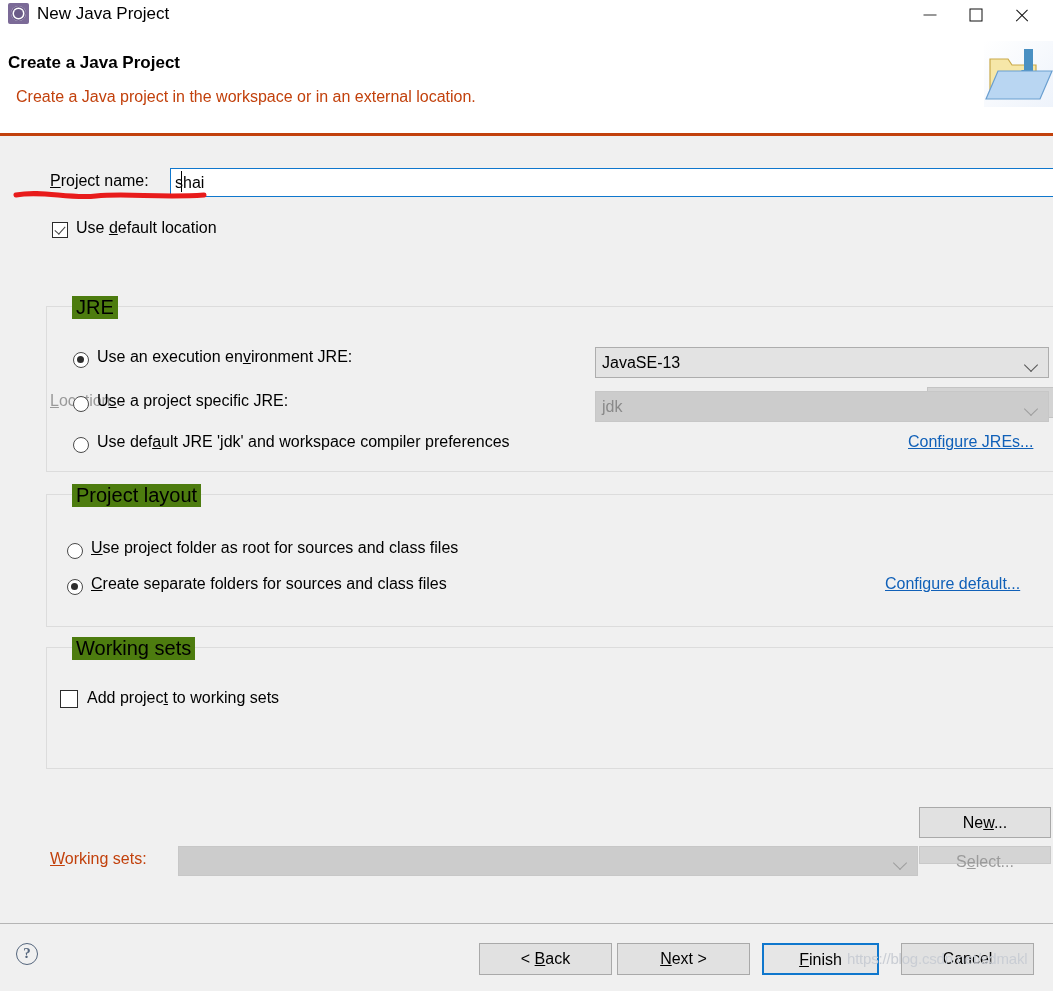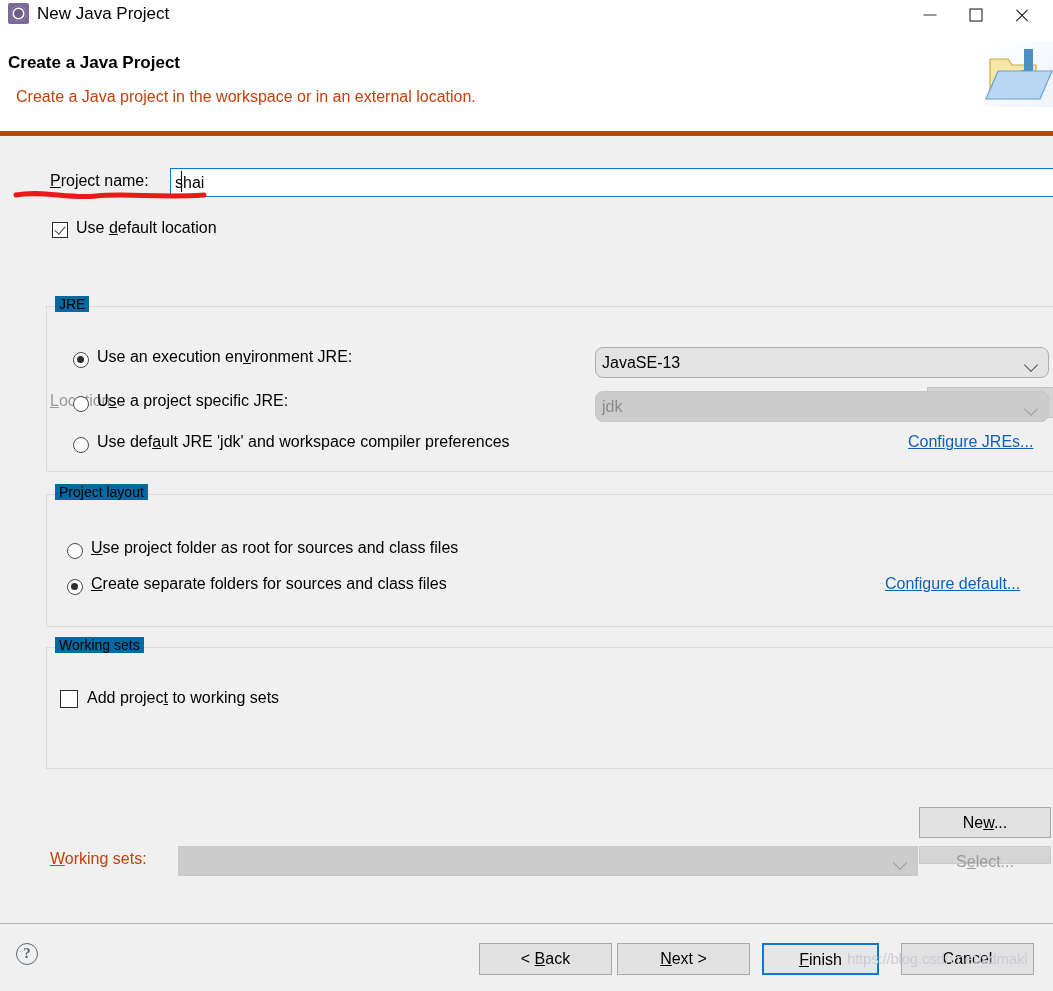--- a/index.html
+++ b/index.html
@@ -94,21 +94,21 @@
   }
   .btn-close span:before { transform: rotate(45deg); }
   .btn-close span:after  { transform: rotate(-45deg); }
 
   
   .header {
     position: absolute;
     left: 0; top: 29px;
     width: 1053px; height: 107px;
     background: #ffffff;
-    border-bottom: 5px solid #c2410c;
+    border-bottom: 3px solid #c2410c;
     box-sizing: border-box;
   }
   .header-title {
     position: absolute;
     left: 8px; top: 24px;
     font-size: 17px;
     font-weight: bold;
     color: #000;
     white-space: nowrap;
   }
@@ -249,24 +249,24 @@
 
   
   .group {
     position: absolute;
     border: 1px solid #dcdcdc;
     box-sizing: border-box;
     background: transparent;
   }
   .group > .group-title {
     position: absolute;
-    left: 8px; top: -11px;
-    background: #0369a1;
+    left: 25px; top: -11px;
+    background: #4d7c0f;
     padding: 0 4px;
-    font-size: 14px;
+    font-size: 20px;
     color: #000;
     white-space: nowrap;
   }
   #grp-jre     { left: 18px; top: 170px; width: 1021px; height: 166px; }
   #grp-layout  { left: 18px; top: 358px; width: 1021px; height: 133px; }
   #grp-working { left: 18px; top: 511px; width: 1021px; height: 122px; }
 
   
   .radio {
     position: absolute;
@@ -292,21 +292,20 @@
 
   
   .combo {
     position: absolute;
     box-sizing: border-box;
     font-size: 16px;
     line-height: 30px;
     padding-left: 6px;
     white-space: nowrap;
     overflow: hidden;
-    border-radius: 8px;
   }
   .combo.enabled {
     background: #e3e3e3;
     border: 1px solid #adadad;
     color: #000;
   }
   .combo.disabled {
     background: #cccccc;
     border: 1px solid #c7c7c7;
     color: #8a8a8a;

